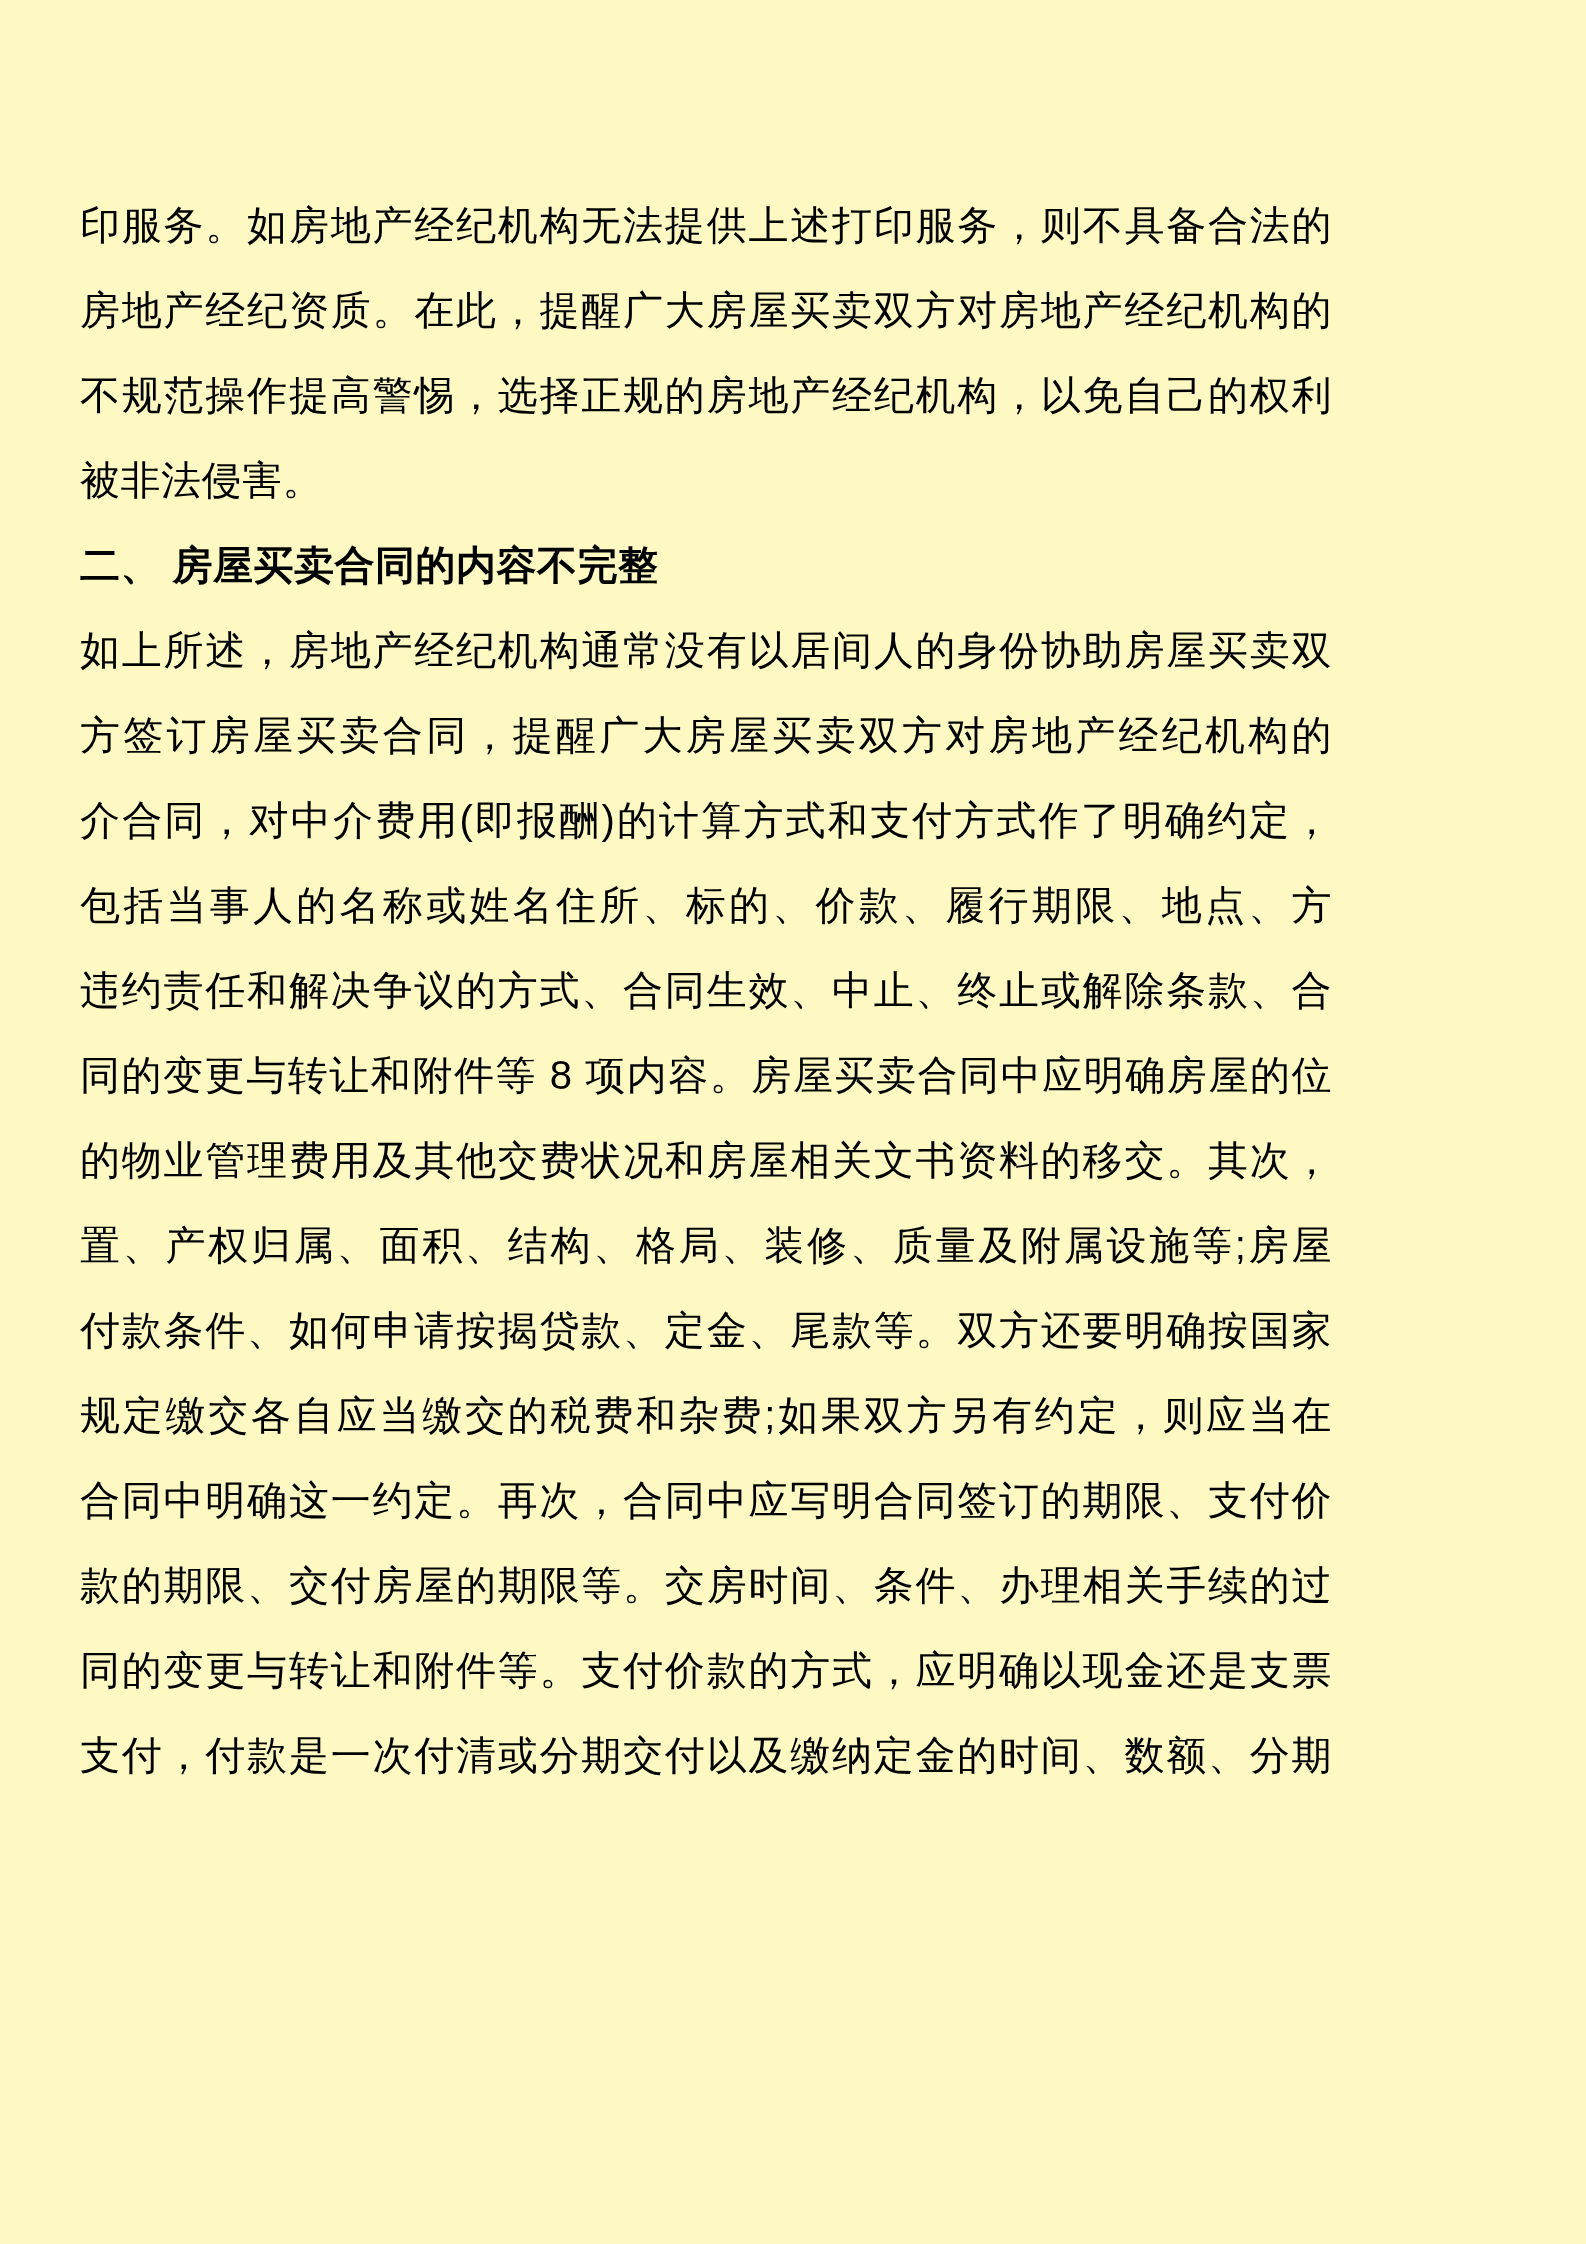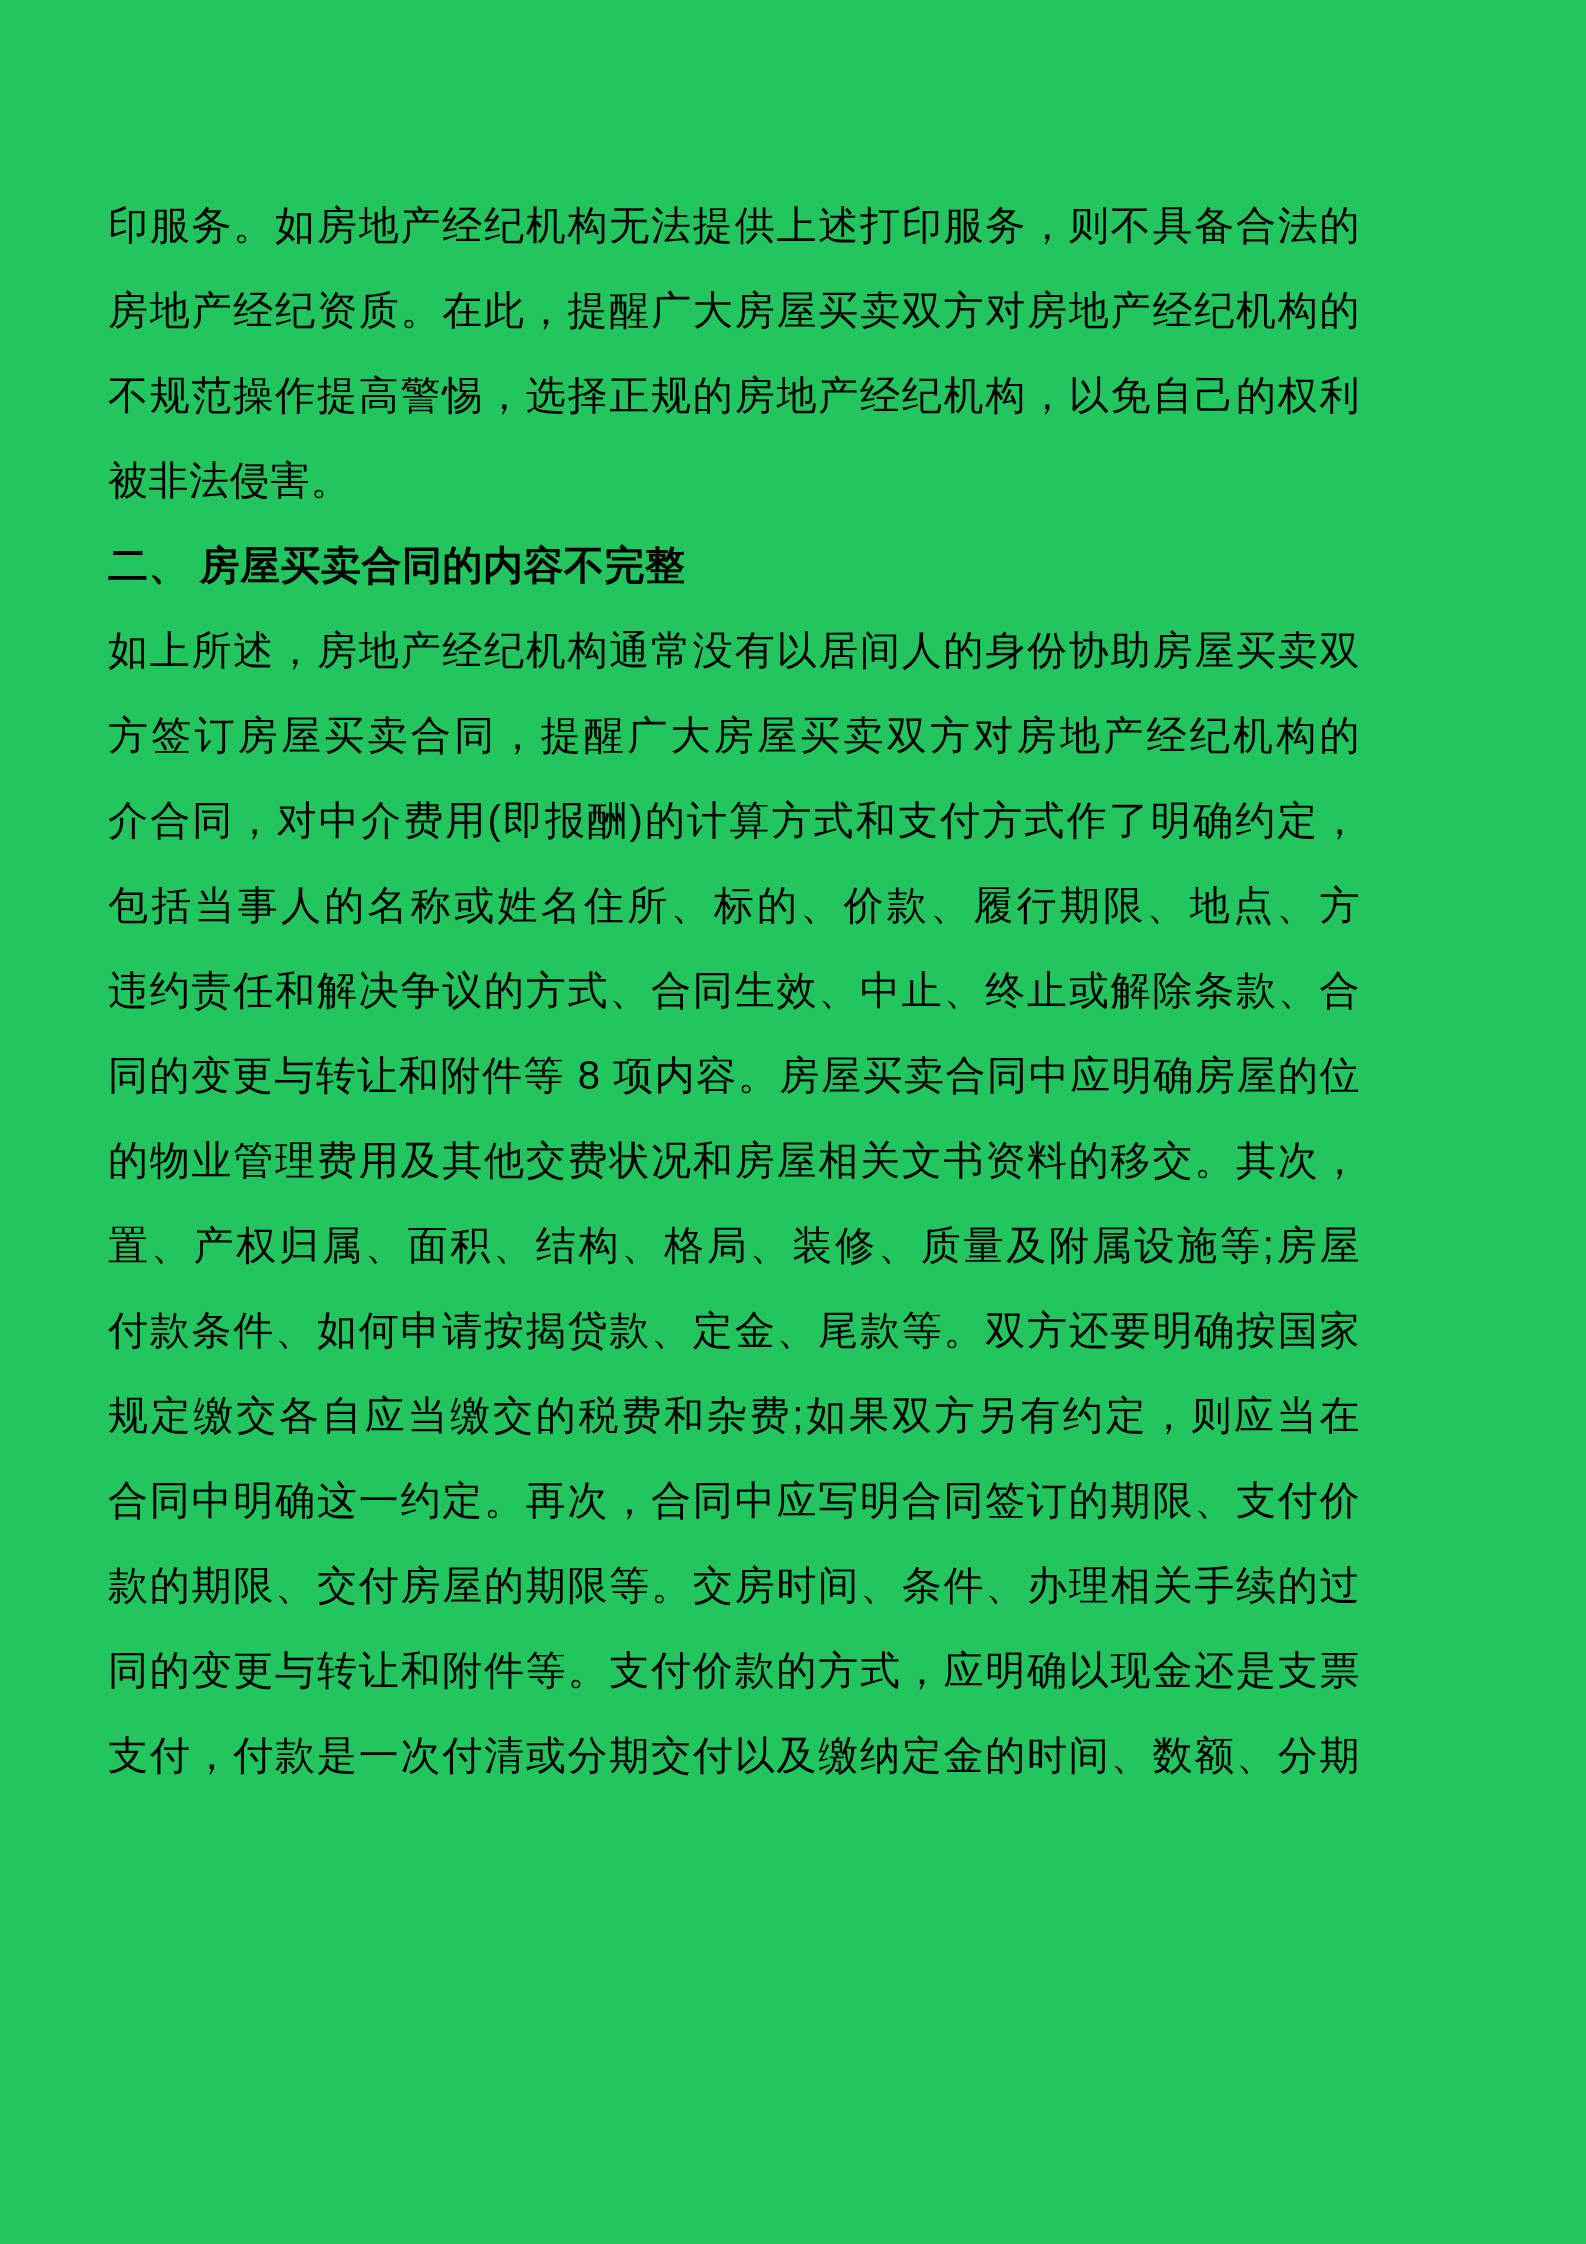--- a/index.html
+++ b/index.html
@@ -5,23 +5,23 @@
   html, body {
     margin: 0;
     padding: 0;
     background: #ffffff;
   }
   .page {
     position: relative;
     width: 1586px;
     height: 2244px;
     margin: 0 auto;
-    background: #22c55e;
+    background: #fef9c3;
     box-sizing: border-box;
-    padding: 183px 166px 0 108px;
+    padding: 183px 166px 0 80px;
     font-family: "Liberation Sans", sans-serif;
     color: #000000;
   }
   .textblock {
     width: 1252px;
   }
   .line {
     font-size: 40px;
     line-height: 85px;
     height: 85px;
@@ -32,21 +32,20 @@
     white-space: normal;
   }
   .line.no-justify {
     text-align: right;
     text-align-last: left;
   }
   .line.heading {
     font-weight: bold;
     text-align: left;
     text-align-last: left;
-    font-family: Liberation Serif, serif;
   }
 </style>
 </head>
 <body>
 
 <div class="page">
   <div class="textblock">
 
     <div>
       <div class="line">印服务。如房地产经纪机构无法提供上述打印服务，则不具备合法的</div>

